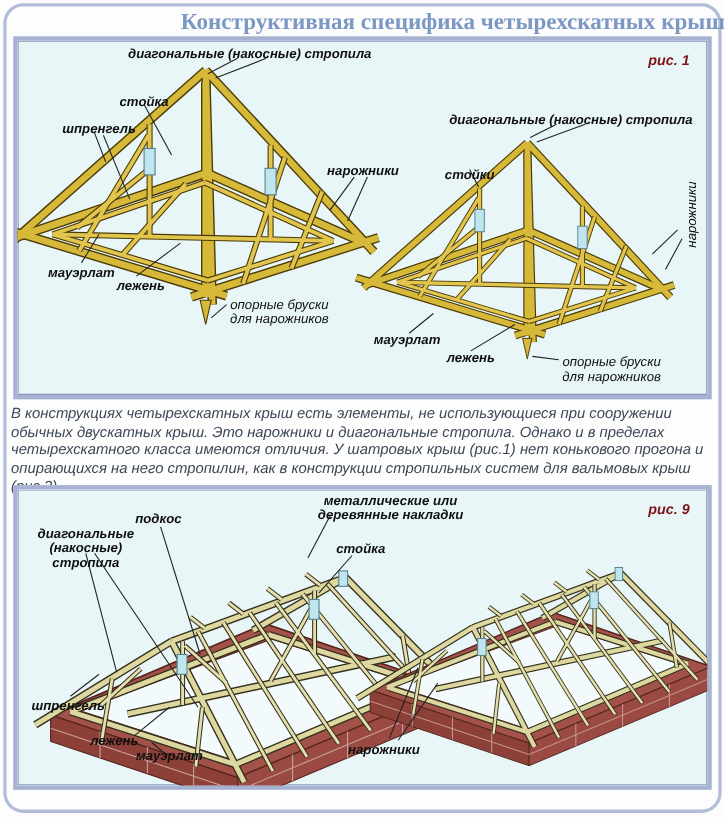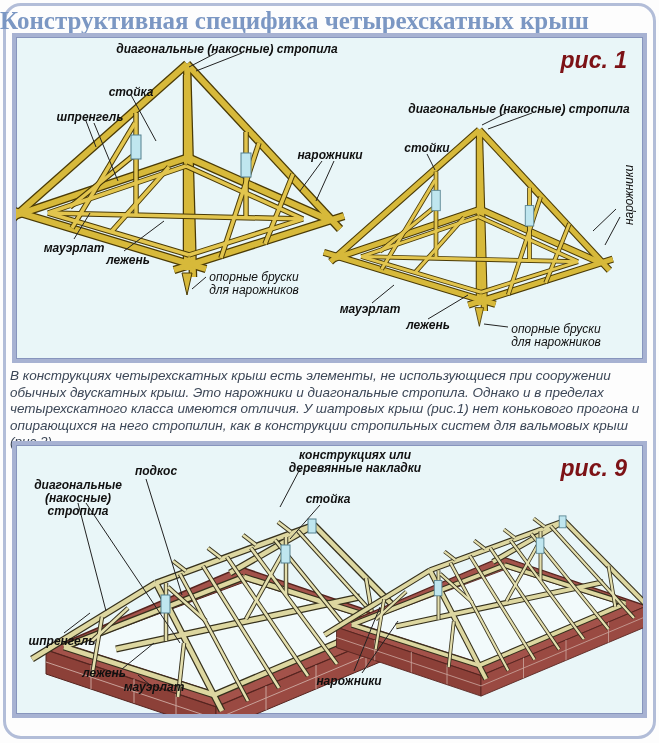--- a/index.html
+++ b/index.html
@@ -1,35 +1,35 @@
 <!DOCTYPE html>
 <html><head>
 <meta charset="utf-8">
 <style>
   html,body{margin:0;padding:0;background:#ffffff;}
   .page{position:relative;width:659px;height:743px;background:#fdfdfd;overflow:hidden;
         font-family:"Liberation Sans",sans-serif;}
   .outer-frame{position:absolute;left:3px;top:3px;width:647px;height:730px;
         border:3px solid #b2bdd8;border-radius:18px;}
-  .title{position:absolute;left:0;top:7px;width:100%;text-align:left;
-        font-family:"Liberation Serif",serif;font-weight:bold;font-size:25px;color:#7b97c3;}
+  .title{position:absolute;left:0;top:7px;width:100%;text-align:right;
+        font-family:"Liberation Serif",serif;font-weight:bold;font-size:21px;color:#7b97c3;}
   .panel{position:absolute;left:12px;width:627px;background:#e9f6f8;
         border:4px solid #a7b2d2;box-shadow:inset 0 0 0 1px #8795bd;}
   #fig1panel{top:33px;height:322px;}
   #fig2panel{top:441px;height:269px;}
   .panel svg{position:absolute;left:0;top:0;}
   .desc{position:absolute;left:10px;top:368px;width:642px;
         font-style:italic;font-size:13.5px;line-height:16.5px;color:#3c4757;}
   .lbl{position:absolute;font-style:italic;font-size:12px;color:#101010;
         white-space:nowrap;line-height:13px;z-index:3;}
   .ctr{transform:translateX(-50%);text-align:center;font-weight:bold;}
   .wrap{white-space:normal;text-align:center;}
   .vert{transform:translate(-50%,-50%) rotate(-90deg);transform-origin:center;}
   .figcap{position:absolute;right:16px;top:10px;font-weight:bold;font-style:italic;
-        font-size:23px;color:#7d1216;z-index:3;}
+        font-size:13px;color:#7d1216;z-index:3;}
   
   .w1o{stroke:#4a3a05;stroke-width:8.5;fill:none;stroke-linecap:butt;}
   .w1f{stroke:#d7b93a;stroke-width:6;fill:none;stroke-linecap:butt;}
   .t1o{stroke:#4a3a05;stroke-width:5.5;fill:none;stroke-linecap:butt;}
   .t1f{stroke:#e2c54e;stroke-width:3.5;fill:none;stroke-linecap:butt;}
   .w2o{stroke:#35301c;stroke-width:7;fill:none;stroke-linecap:butt;}
   .w2f{stroke:#ddd7a0;stroke-width:4.5;fill:none;stroke-linecap:butt;}
   .t2o{stroke:#35301c;stroke-width:4.5;fill:none;stroke-linecap:butt;}
   .t2f{stroke:#e4dfae;stroke-width:2.6;fill:none;stroke-linecap:butt;}
   .ld{stroke:#222;stroke-width:1;fill:none;}
@@ -107,21 +107,21 @@
     <div class="figcap">рис. 1</div>
 
     <div class="lbl ctr" style="left:211px;top:6px;">диагональные (накосные) стропила</div>
     <div class="lbl ctr" style="left:115px;top:49px;">стойка</div>
     <div class="lbl ctr" style="left:74px;top:74px;">шпренгель</div>
     <div class="lbl ctr" style="left:314px;top:112px;">нарожники</div>
     <div class="lbl ctr" style="left:58px;top:205px;">мауэрлат</div>
     <div class="lbl ctr" style="left:112px;top:217px;">лежень</div>
     <div class="lbl wrap" style="left:190px;top:234px;width:96px;">опорные бруски для нарожников</div>
     <div class="lbl ctr" style="left:503px;top:66px;">диагональные (накосные) стропила</div>
-    <div class="lbl ctr" style="left:411px;top:105px;text-align:right;">стойки</div>
+    <div class="lbl ctr" style="left:411px;top:116px;text-align:right;">стойки</div>
     <div class="lbl vert" style="left:613px;top:158px;">нарожники</div>
     <div class="lbl ctr" style="left:354px;top:266px;">мауэрлат</div>
     <div class="lbl ctr" style="left:412px;top:282px;">лежень</div>
     <div class="lbl wrap" style="left:492px;top:286px;width:96px;">опорные бруски для нарожников</div>
   </div>
 
   <div class="desc">В конструкциях четырехскатных крыш есть элементы, не использующиеся при сооружении обычных двускатных крыш. Это нарожники и диагональные стропила. Однако и в пределах четырехскатного класса имеются отличия. У шатровых крыш (рис.1) нет конькового прогона и опирающихся на него стропилин, как в конструкции стропильных систем для вальмовых крыш (рис.2).</div>
 
   <div class="panel" id="fig2panel">
     <svg width="627" height="269" viewBox="0 0 627 269">
@@ -191,22 +191,22 @@
         <line class="ld" x1="48" y1="188" x2="74" y2="168"></line>
         <line class="ld" x1="106" y1="224" x2="138" y2="198"></line>
         <line class="ld" x1="134" y1="240" x2="122" y2="230"></line>
         <line class="ld" x1="338" y1="226" x2="364" y2="162"></line>
         <line class="ld" x1="346" y1="228" x2="382" y2="176"></line>
       </g>
     </svg>
 
     <div class="figcap">рис. 9</div>
 
-    <div class="lbl ctr" style="left:140px;top:20px;">подкос</div>
+    <div class="lbl ctr" style="left:128px;top:20px;">подкос</div>
     <div class="lbl ctr wrap" style="left:62px;top:34px;width:124px;text-align:center;">диагональные (накосные) стропила</div>
-    <div class="lbl ctr wrap" style="left:339px;top:4px;width:140px;text-align:center;">конструкциях или деревянные накладки</div>
+    <div class="lbl ctr wrap" style="left:339px;top:4px;width:140px;text-align:center;">металлические или деревянные накладки</div>
     <div class="lbl ctr" style="left:312px;top:48px;">стойка</div>
     <div class="lbl ctr" style="left:46px;top:190px;">шпренгель</div>
     <div class="lbl ctr" style="left:88px;top:222px;">лежень</div>
     <div class="lbl ctr" style="left:138px;top:236px;">мауэрлат</div>
     <div class="lbl ctr" style="left:333px;top:230px;">нарожники</div>
   </div>
 </div>
 
 </body></html>

